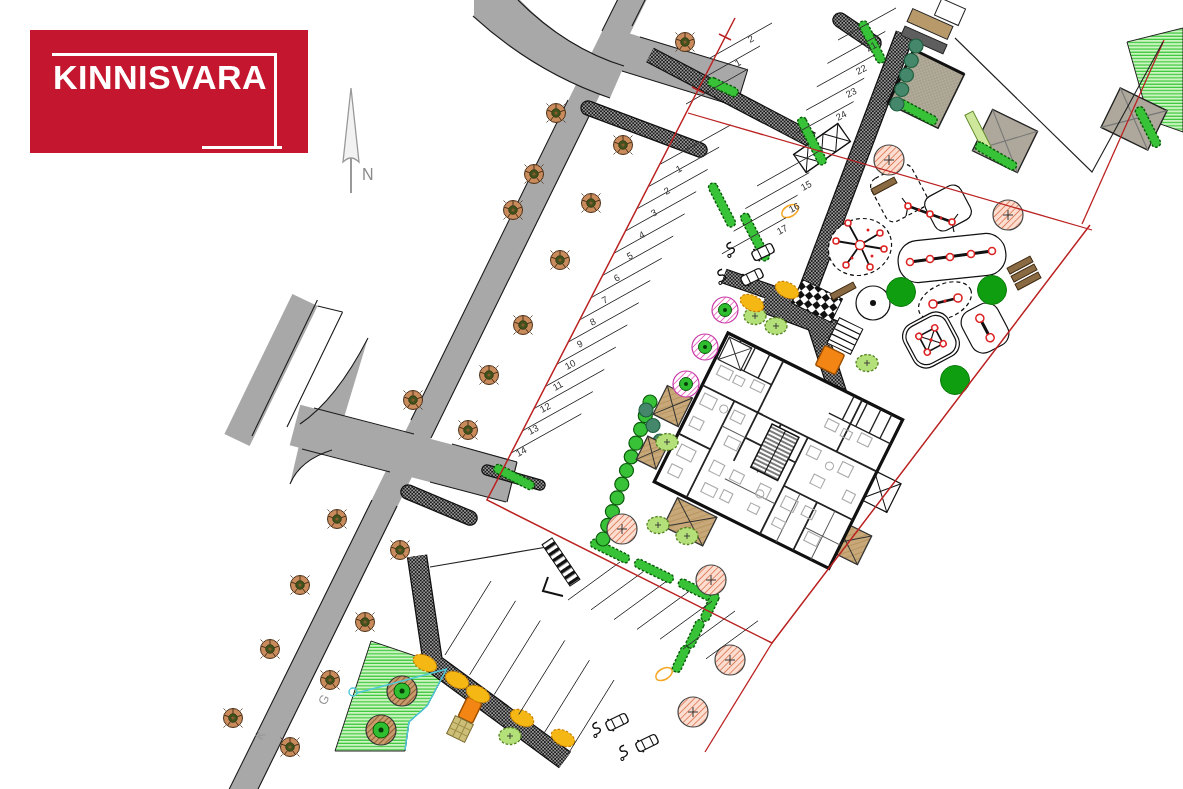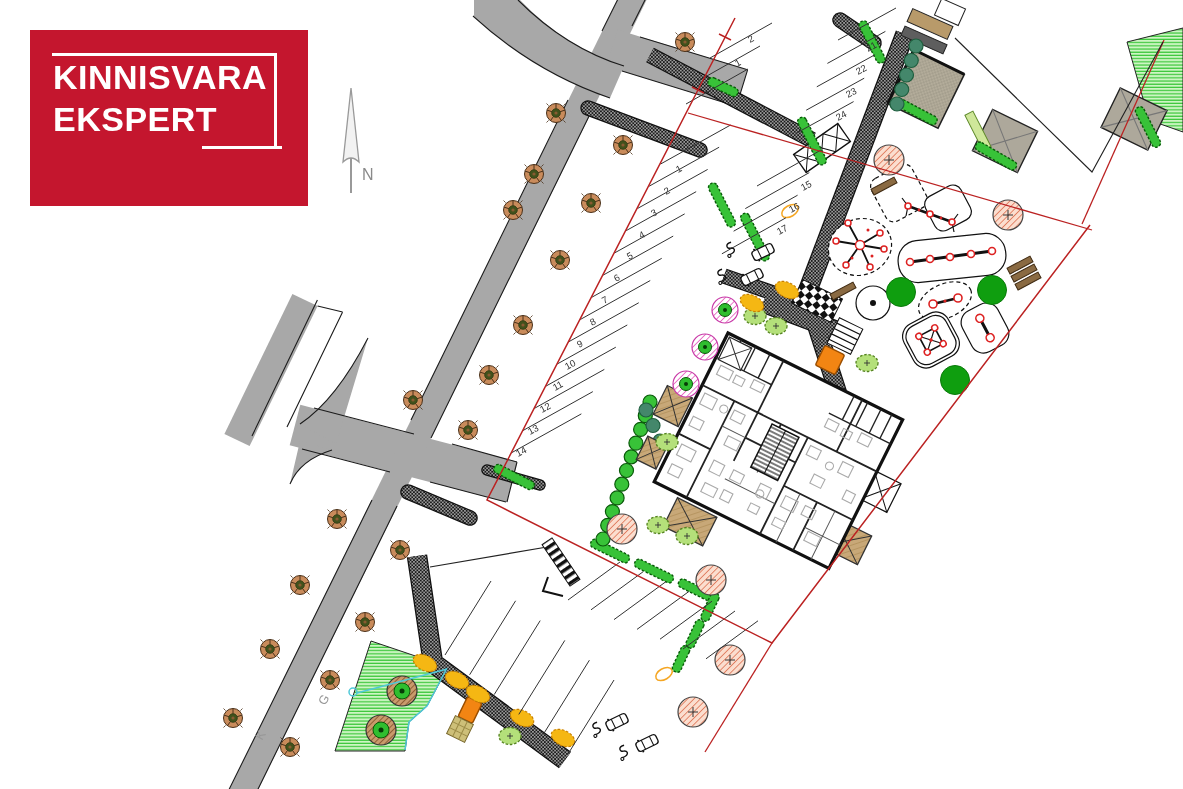--- a/index.html
+++ b/index.html
@@ -1,19 +1,19 @@
 <!DOCTYPE html>
 <html><head>
 <meta charset="utf-8">
 <style>
   html,body{margin:0;padding:0;background:#fff;}
   .stage{position:relative;width:1183px;height:789px;background:#fff;overflow:hidden;
          font-family:"Liberation Sans","DejaVu Sans",sans-serif;}
   .stage svg{position:absolute;left:0;top:0;}
-  .logo{position:absolute;left:30px;top:30px;width:278px;height:176px;}
+  .logo{position:absolute;left:30px;top:30px;width:278px;height:123px;}
   .logo .bg{position:absolute;inset:0;}
   .logo .ln{position:absolute;background:#fff;}
   .logo .t1,.logo .t2{position:absolute;left:23px;color:#fff;font-weight:bold;
         font-size:34px;letter-spacing:.5px;line-height:34px;}
   .logo .t1{top:30px;}
   .logo .t2{top:72px;}
   .compass{position:absolute;left:322px;top:78px;width:80px;height:125px;}
   .compass .nlabel{position:absolute;left:40px;top:88px;color:#8a8a8a;font-size:16px;}
   text{font-family:"Liberation Sans","DejaVu Sans",sans-serif;}
 </style>
@@ -543,21 +543,20 @@
         <text transform="translate(262,741) rotate(-60)" font-size="12.5" fill="#979797">K</text>
       </g>
 </svg>
 
 <div class="logo">
   <div class="bg" style="background: rgb(196, 22, 46);"></div>
   <div class="ln" style="left:22px;top:23px;width:225px;height:3px;"></div>
   <div class="ln" style="left:244px;top:23px;width:3px;height:96px;"></div>
   <div class="ln" style="left:172px;top:116px;width:80px;height:3px;"></div>
   <div class="t1">KINNISVARA</div>
-  <div class="t2">EKSPERT</div>
 </div>
 
 <div class="compass">
   <svg width="80" height="125" viewBox="0 0 80 125">
     <line x1="29" y1="20" x2="29" y2="115" stroke="#999" stroke-width="2"></line>
     <path d="M29,10 L21,84 Q29,76 37,84 Z" fill="#f2f2f2" stroke="#999" stroke-width="1.3"></path>
   </svg>
   <span class="nlabel">N</span>
 </div>
 

